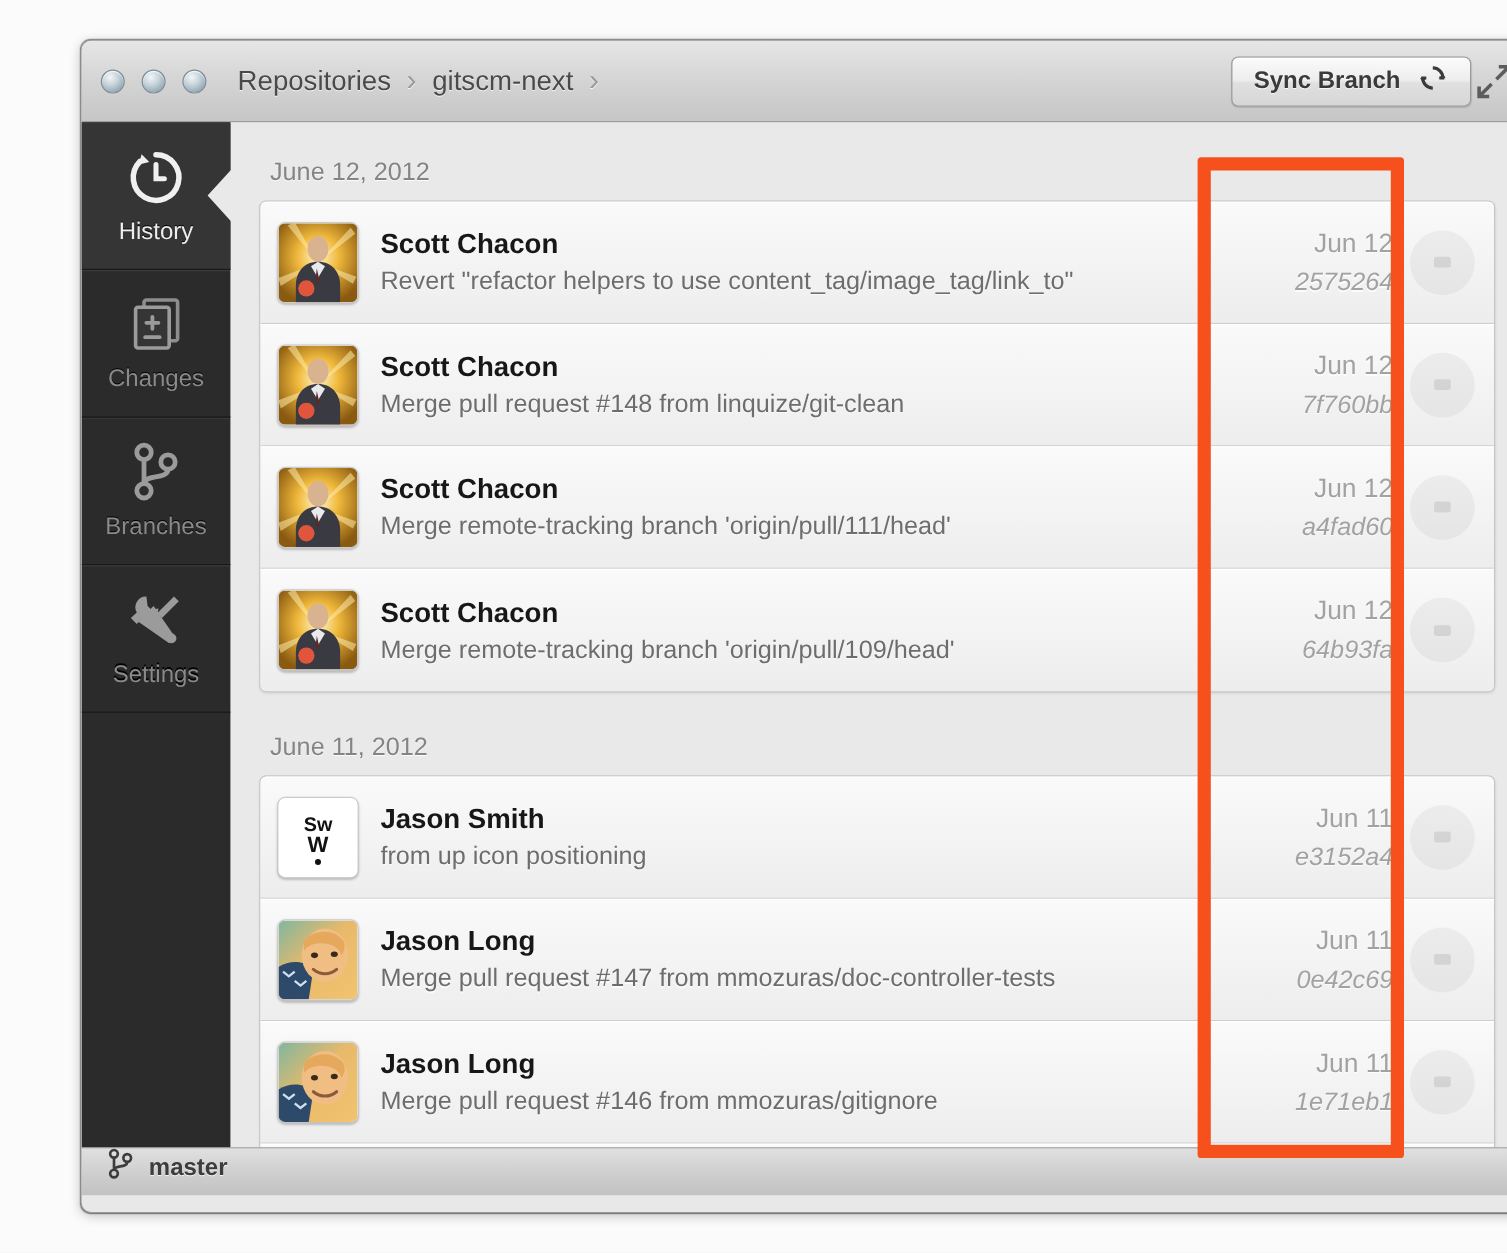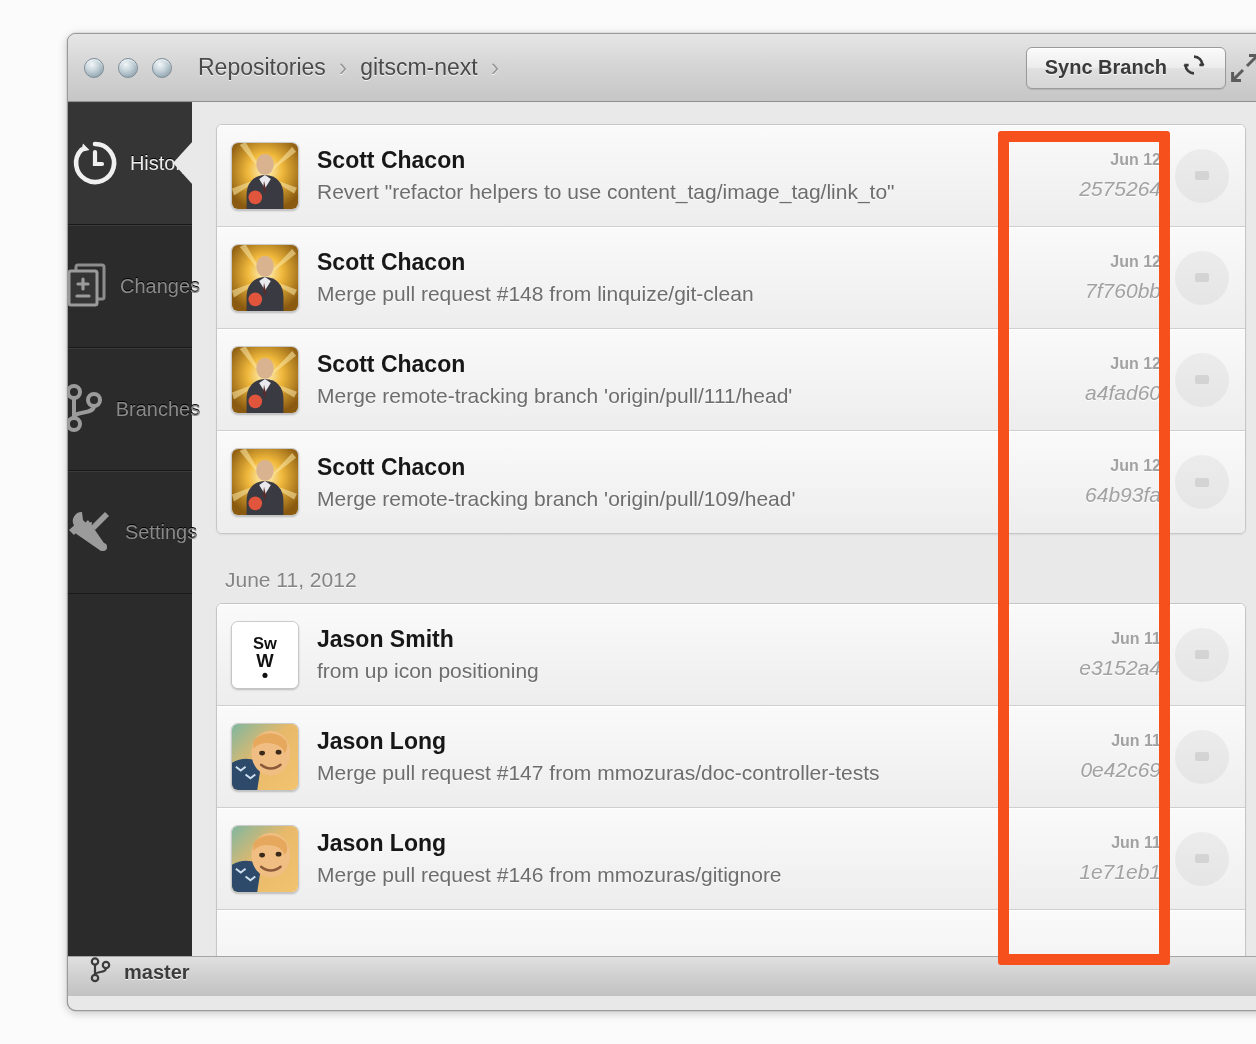--- a/index.html
+++ b/index.html
@@ -105,20 +105,21 @@
     background: #2b2b2b;
     flex: 0 0 124px;
     position: relative;
     z-index: 2;
   }
   .nav-item {
     height: 123px;
     border-bottom: 1px solid #191919;
     box-shadow: inset 0 1px 0 #3b3b3b;
     display: flex;
+    flex-direction: column;
     align-items: center;
     justify-content: center;
     gap: 8px;
     cursor: pointer;
     position: relative;
   }
   .nav-item.active { background: #353535; }
   .nav-item .nav-label {
     font-size: 20px;
     color: #8a8a8a;
@@ -204,21 +205,21 @@
     text-shadow: 0 1px 0 rgba(255,255,255,.7);
   }
 
   .commit-meta {
     flex: 0 0 auto;
     text-align: right;
     padding-right: 14px;
     color: #a2a2a2;
     text-shadow: 0 1px 0 rgba(255,255,255,.8);
   }
-  .meta-date { font-size: 16px; margin-bottom: 8px; font-weight: bold; }
+  .meta-date { font-size: 22px; margin-bottom: 8px; }
   .meta-sha  { font-size: 21px; font-style: italic; }
 
   .row-action {
     flex: 0 0 54px;
     width: 54px; height: 54px;
     margin-right: 16px;
     border-radius: 50%;
     background: rgba(0,0,0,.045);
     display: flex;
     align-items: center;
@@ -364,20 +365,21 @@
             <path d="M42 6L28 20l4 4L46 10z" fill="#9b9b9b"></path>
             <circle cx="40" cy="41" r="4" fill="#9b9b9b"></circle>
           </svg>
         </div>
         <div class="nav-label">Settings</div>
       </div>
     </div>
 
     <div class="content">
 
+      <div class="date-header">June 12, 2012</div>
       <div class="commit-group">
 
         <div class="commit-row">
           <div class="avatar">
             <svg viewBox="0 0 68 68">
                 <defs>
                   <radialGradient id="g1" cx="50%" cy="42%" r="62%">
                     <stop offset="0%" stop-color="#fff6c9"></stop>
                     <stop offset="42%" stop-color="#f0b93c"></stop>
                     <stop offset="100%" stop-color="#8a5a10"></stop>

